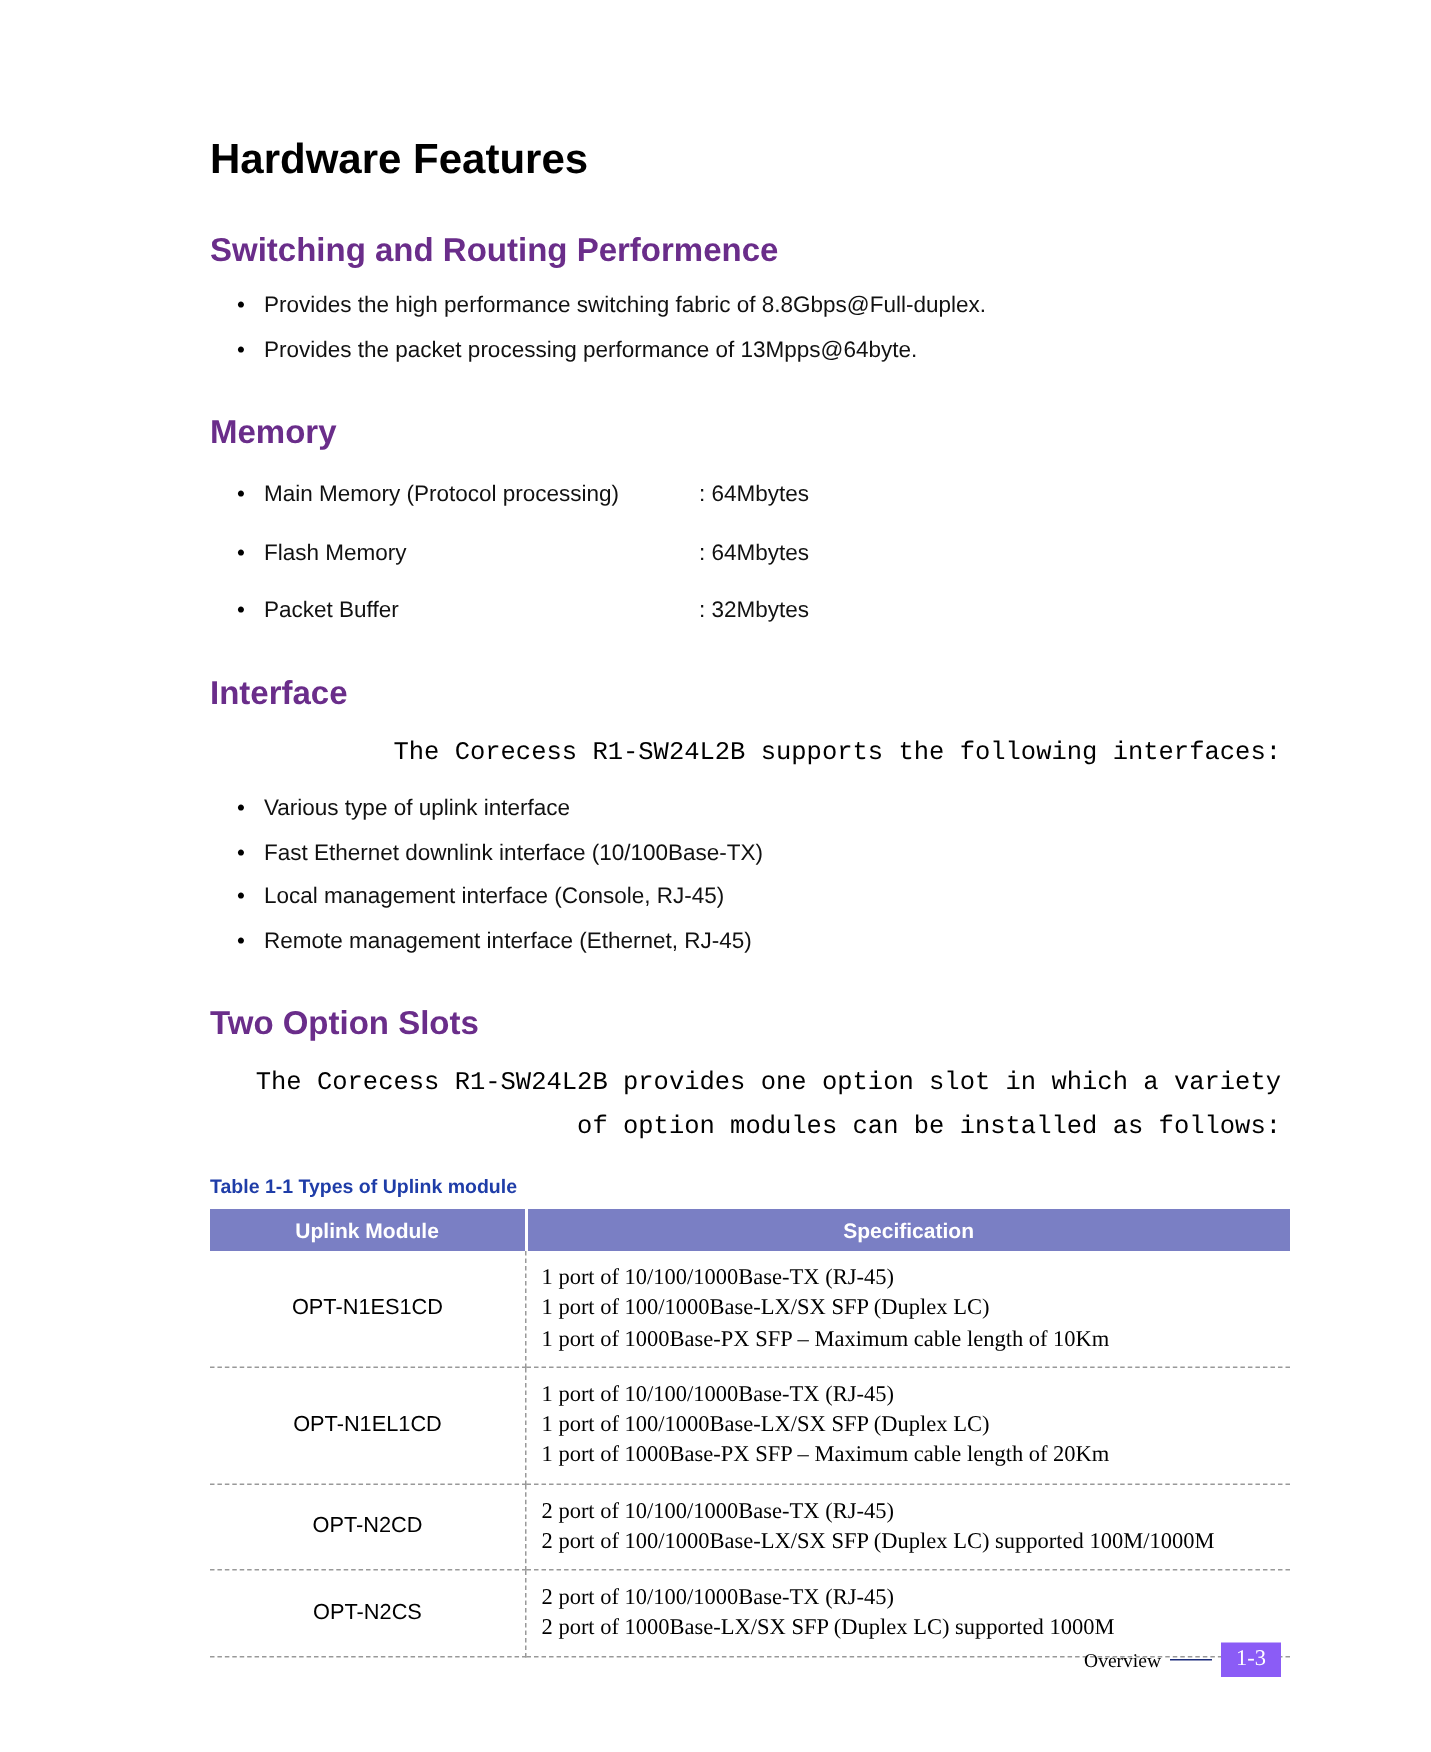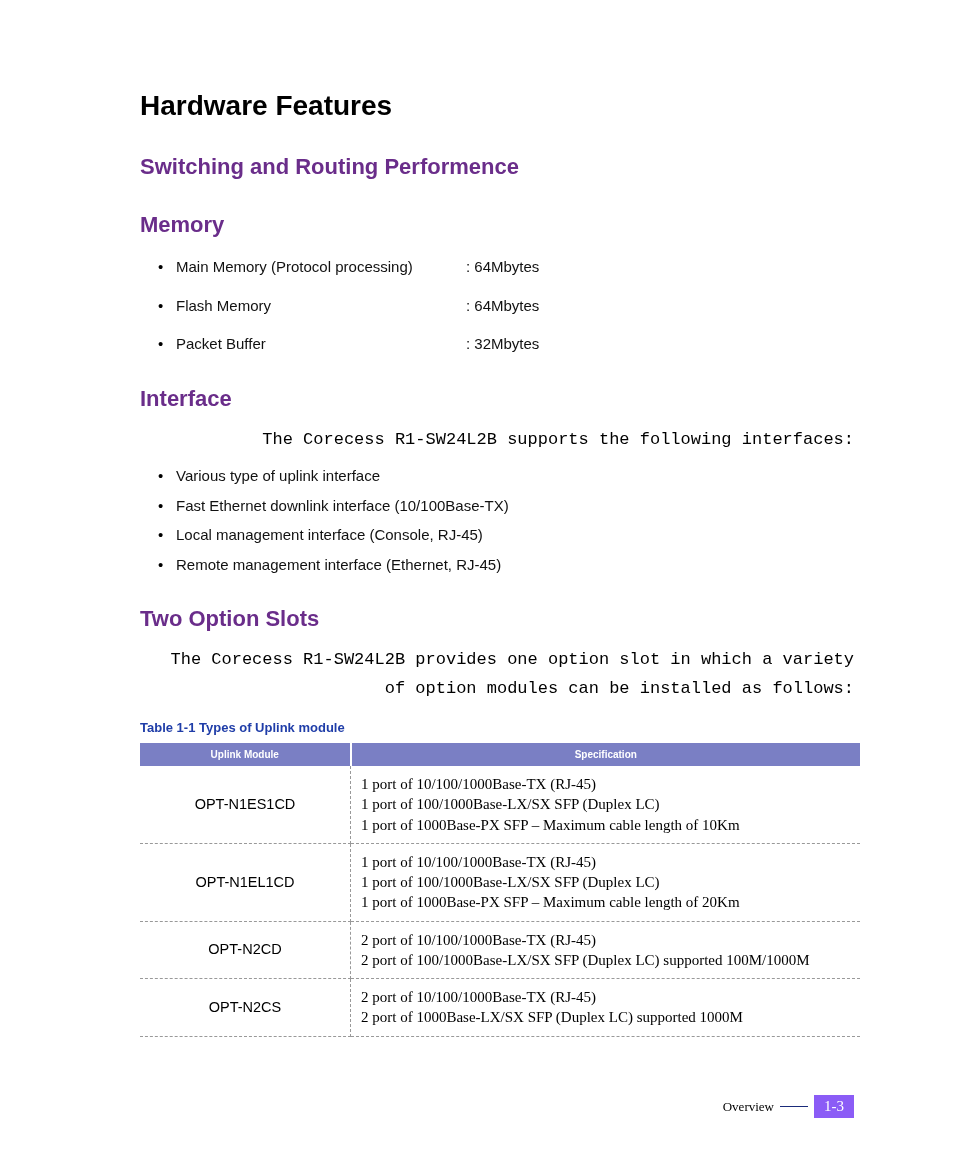--- a/index.html
+++ b/index.html
@@ -69,21 +69,21 @@
     width: 720px;
     border-collapse: collapse;
     font-family: Georgia, "Times New Roman", serif;
     font-size: 15px;
   }
   table.uplink th {
     background: #7a7fc4;
     color: #fff;
     font-family: Arial, sans-serif;
     font-weight: 700;
-    font-size: 10px;
+    font-size: 14px;
     padding: 6px 7px;
     border-right: 2px solid #fff;
   }
   table.uplink th:last-child { border-right: none; }
   table.uplink td {
     border-bottom: 1px dashed #999;
     border-right: 1px dashed #999;
     padding: 8px 10px;
     vertical-align: middle;
     line-height: 1.35;
@@ -115,20 +115,24 @@
   }
 </style>
 </head>
 <body>
 
 <div class="page">
 
   <h1 class="title">Hardware Features</h1>
 
   <h2 class="section">Switching and Routing Performence</h2>
+  <ul class="bul">
+    <li>Provides the high performance switching fabric of 8.8Gbps@Full-duplex.</li>
+    <li>Provides the packet processing performance of 13Mpps@64byte.</li>
+  </ul>
 
   <h2 class="section">Memory</h2>
   <ul class="bul">
     <li>
         <span class="memrow">
           <span class="memlabel">Main Memory (Protocol processing)</span>
           <span>:  64Mbytes</span>
         </span>
       </li>
     <li>

